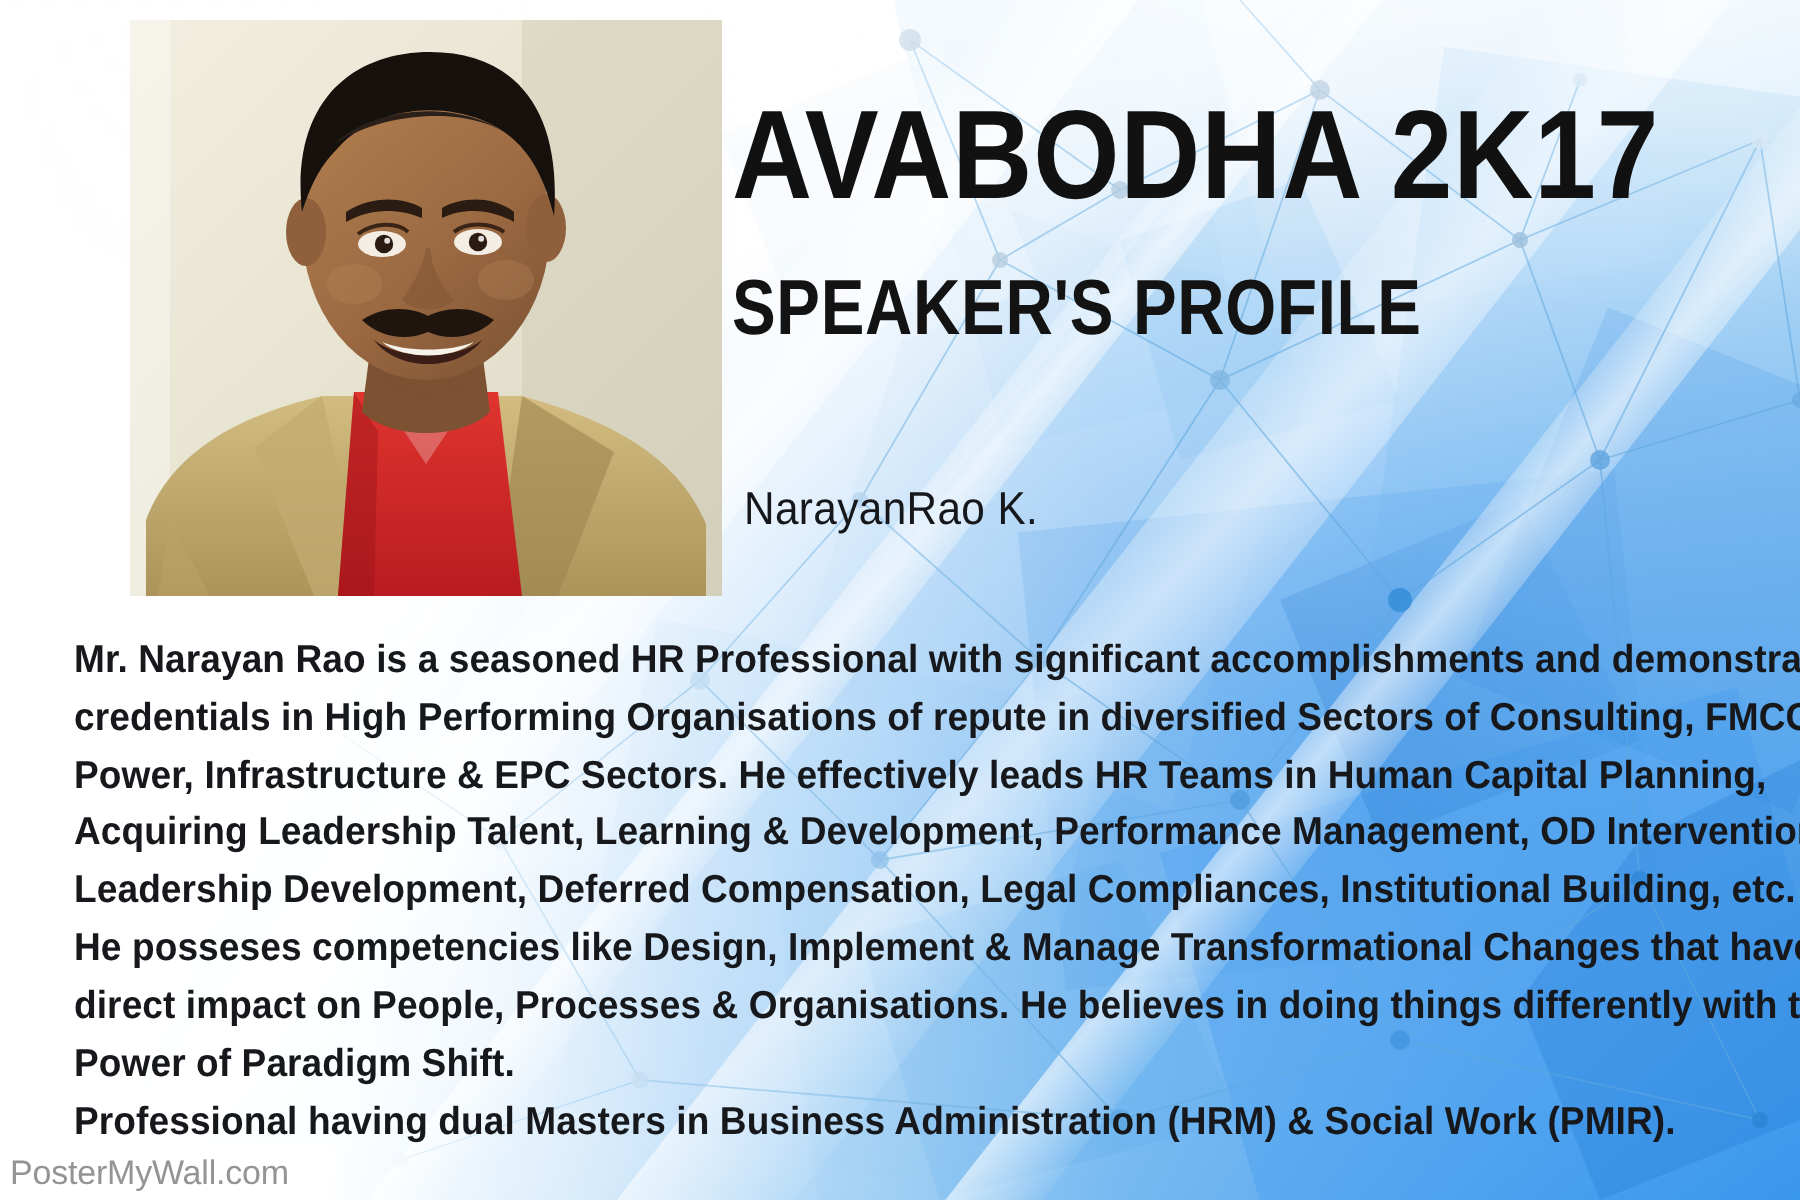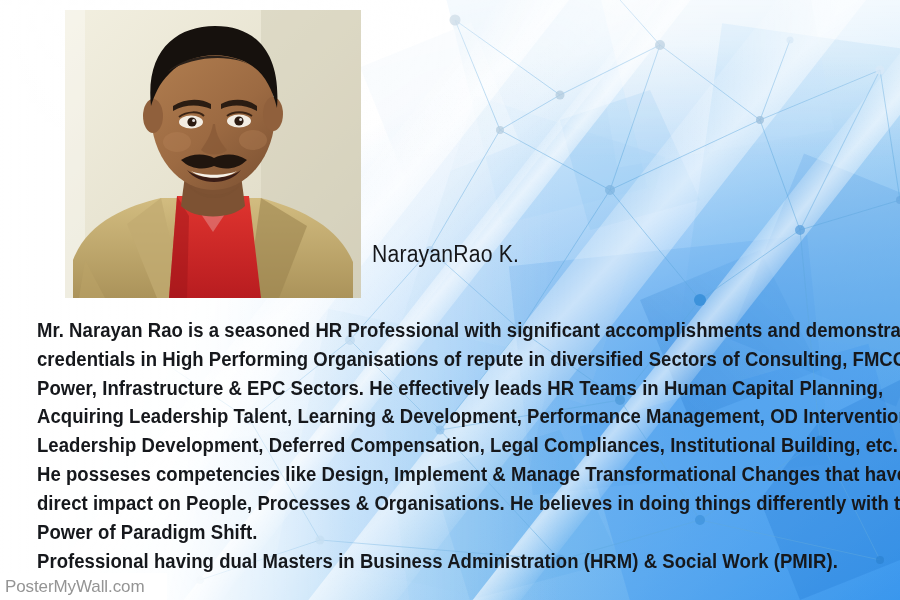--- a/index.html
+++ b/index.html
@@ -318,20 +318,24 @@
         <path d="M126,161 C137,170 161,170 172,161 C160,166 138,166 126,161 Z" fill="#f6f2ea"></path>
 
         <path d="M124,176 C138,188 160,188 174,176 C162,192 136,192 124,176 Z" fill="#7a4f31" opacity="0.5"></path>
 
         <ellipse cx="112" cy="132" rx="14" ry="10" fill="#b8855a" opacity="0.35"></ellipse>
         <ellipse cx="188" cy="130" rx="14" ry="10" fill="#b8855a" opacity="0.35"></ellipse>
       </g>
     </svg>
   </div>
 
+  <div id="title-block">
+    <div class="hdr-title">AVABODHA 2K17</div>
+    <div class="hdr-sub">SPEAKER'S PROFILE</div>
+  </div>
 
   <div id="speaker-name">NarayanRao K.</div>
 
   <div id="bio">
     <p>Mr. Narayan Rao is a seasoned HR Professional with significant accomplishments and demonstrated</p>
     <p>credentials in High Performing Organisations of repute in diversified Sectors of Consulting, FMCG,</p>
     <p>Power, Infrastructure &amp; EPC Sectors. He effectively leads HR Teams in Human Capital Planning,</p>
     <p>Acquiring Leadership Talent, Learning &amp; Development, Performance Management, OD Interventions,</p>
     <p>Leadership Development, Deferred Compensation, Legal Compliances, Institutional Building, etc.</p>
     <p>He posseses competencies like Design, Implement &amp; Manage Transformational Changes that have</p>

